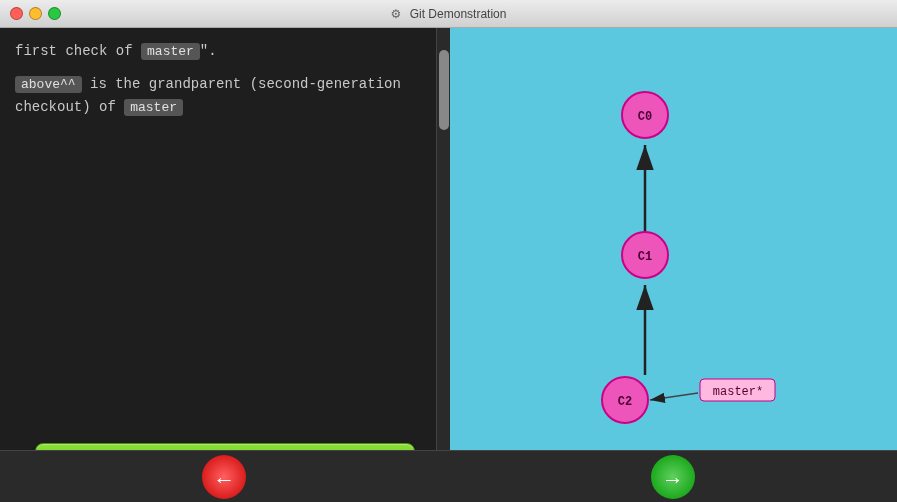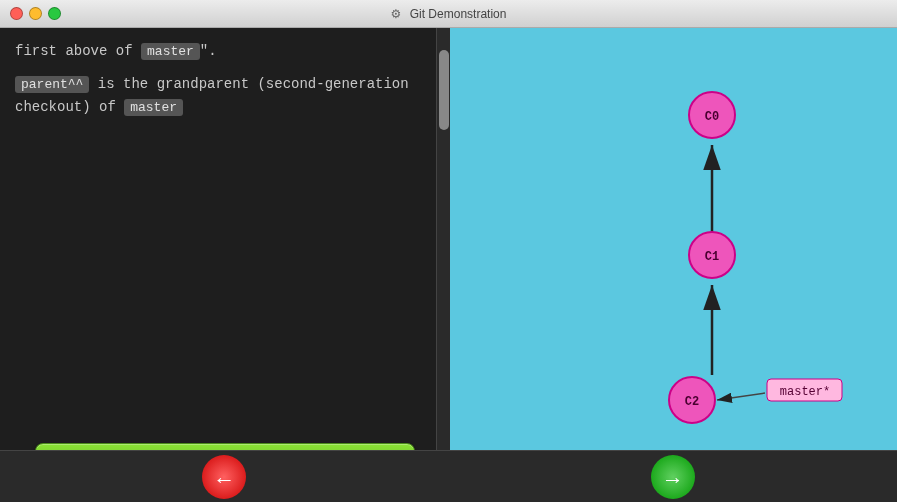--- a/index.html
+++ b/index.html
@@ -174,21 +174,21 @@
       color: white;
     }
 
     
     .right-panel {
       flex: 1;
       background: #5bc8e0;
       position: relative;
       display: flex;
       align-items: center;
-      justify-content: flex-end;
+      justify-content: flex-start;
     }
 
     
     .graph-svg {
       position: absolute;
       top: 0;
       left: 0;
       width: 100%;
       height: 100%;
     }
@@ -213,25 +213,25 @@
     <span>Git Demonstration</span>
   </span>
 </div>
 
 <div class="main-content">
 
   <div class="left-panel">
     <div class="text-area">
 
       <p>
-        <span>first above of </span><span class="inline-code">master</span><span>".</span>
+        <span>first check of </span><span class="inline-code">master</span><span>".</span>
       </p>
 
       <p>
-        <span class="inline-code">parent^^</span><span> is the grandparent (second-generation checkout) of </span><span class="inline-code">master</span>
+        <span class="inline-code">above^^</span><span> is the grandparent (second-generation checkout) of </span><span class="inline-code">master</span>
       </p>
 
     </div>
 
     <div class="action-btn-container">
       <button class="action-btn">git checkout master^</button>
     </div>
 
     <div class="scrollbar">
       <div class="scrollbar-thumb"></div>

